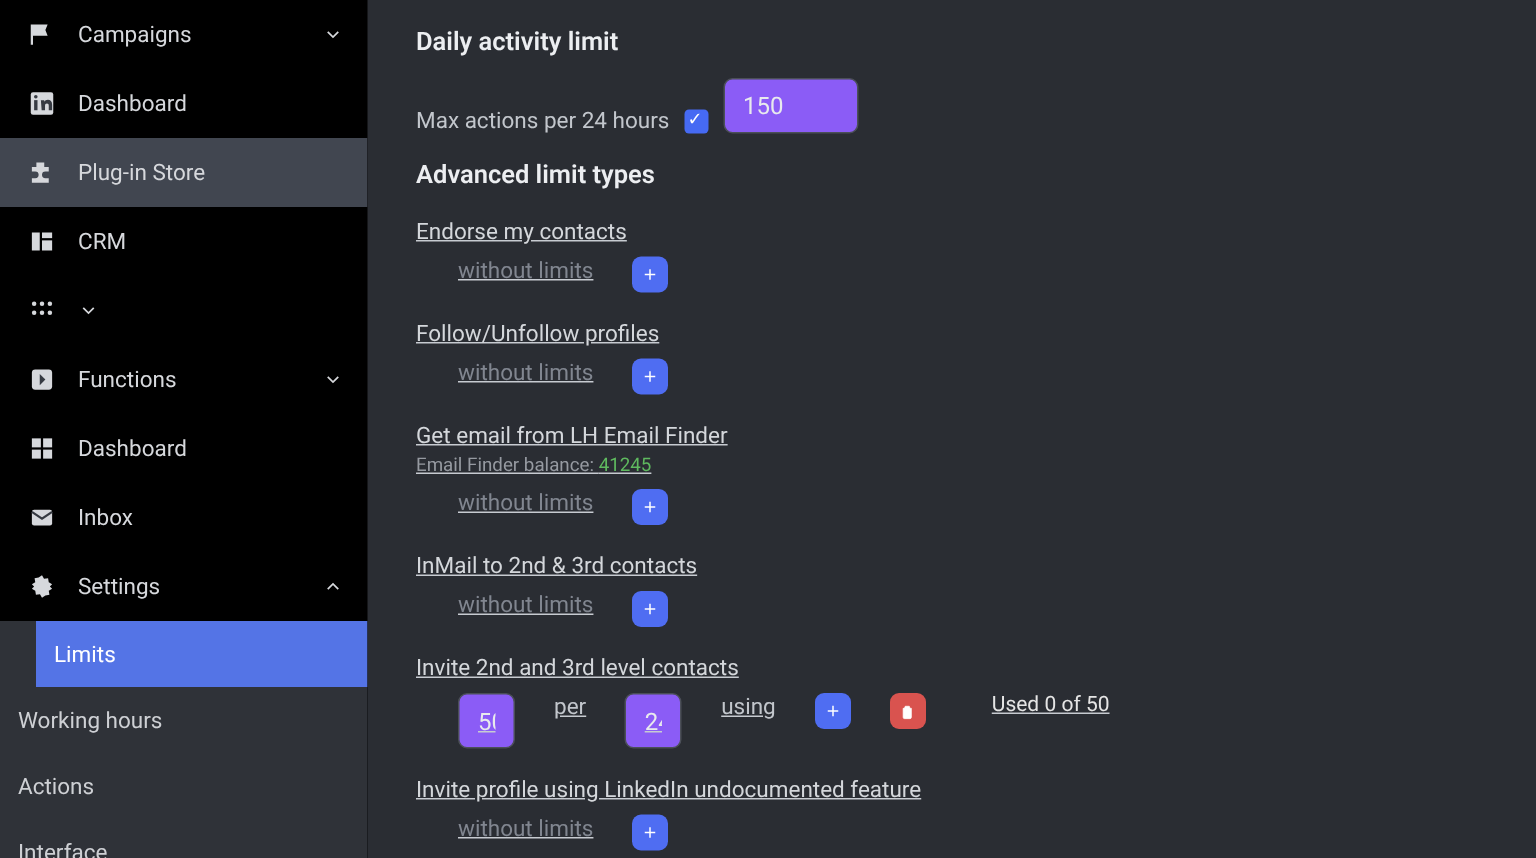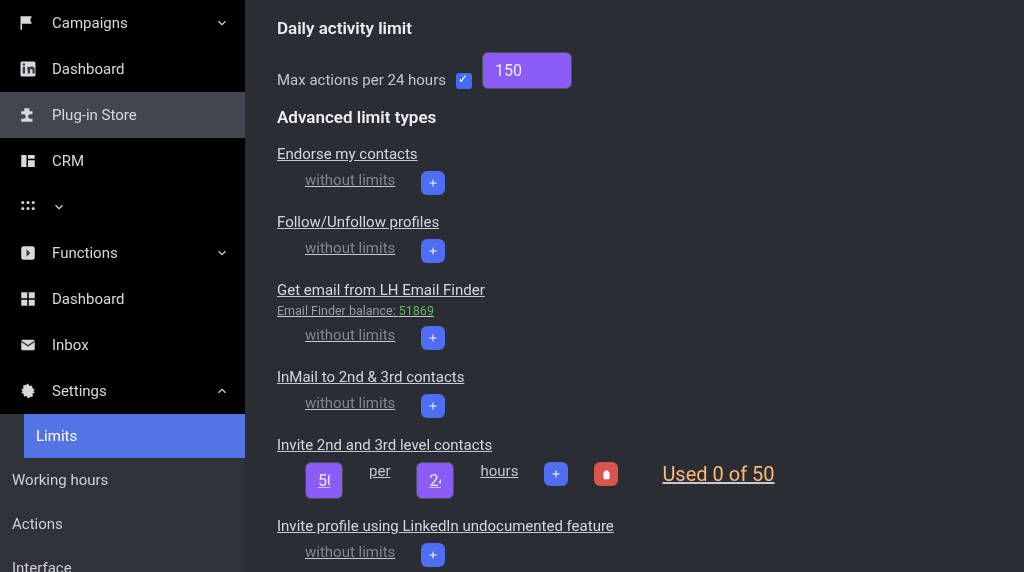--- a/index.html
+++ b/index.html
@@ -28,21 +28,21 @@
     .group-title { font-size:15px; color:#d4d7db; margin-bottom:4px;}
     .group-sub { font-size:12.5px; color:#969aa1; margin-bottom:6px;}
     .group-sub .bal { color:#5fb95f; }
     .limit-row { display:flex; align-items:flex-start; gap:26px; padding-left:28px; margin-top:8px;}
     .muted { color:#818690; font-size:15px;}
     .btn-icon { width:24px; height:24px; border-radius:6px; display:flex; align-items:center; justify-content:center; cursor:pointer; border:none;}
     .btn-plus { background:#4f6df2; }
     .btn-plus svg { stroke:#fff; stroke-width:2;}
     .btn-del { background:#d9534f; }
     .btn-del svg { stroke:#fff; fill:#fff;}
-    .used { color:#fdba74; font-size:20px; margin-left:18px;}
+    .used { color:#e5e5e5; font-size:14px; margin-left:18px;}
   </style>
 </head>
 <body>
 
 <nav class="sidebar">
   <ul class="nav-list" id="nav">
       <li class="nav-item">
         <span class="icon">
           <svg width="18" height="18" viewBox="0 0 24 24">
             <path d="M4 3h13l-2 5 2 5H4v8H2V3z"></path>
@@ -177,21 +177,21 @@
       <span class="muted">without limits</span>
       <button class="btn-icon btn-plus">
             <svg width="12" height="12" viewBox="0 0 24 24">
               <path d="M12 5v14M5 12h14"></path>
             </svg>
           </button>
     </div>
       </div>
       <div class="group">
         <div class="group-title">Get email from LH Email Finder</div>
-        <div class="group-sub">Email Finder balance: <span class="bal">51869</span></div>
+        <div class="group-sub">Email Finder balance: <span class="bal">41245</span></div>
         <div class="limit-row">
       <span class="muted">without limits</span>
       <button class="btn-icon btn-plus">
             <svg width="12" height="12" viewBox="0 0 24 24">
               <path d="M12 5v14M5 12h14"></path>
             </svg>
           </button>
     </div>
       </div>
       <div class="group">
@@ -204,21 +204,21 @@
             </svg>
           </button>
     </div>
       </div>
       <div class="group">
         <div class="group-title">Invite 2nd and 3rd level contacts</div>
         <div class="limit-row">
       <input class="inp small" value="50" style="">
       <span class="label-txt">per</span>
       <input class="inp small" value="24" style="">
-      <span class="label-txt">hours</span>
+      <span class="label-txt">using</span>
       <button class="btn-icon btn-plus">
             <svg width="12" height="12" viewBox="0 0 24 24">
               <path d="M12 5v14M5 12h14"></path>
             </svg>
           </button>
           <button class="btn-icon btn-del">
             <svg width="11" height="11" viewBox="0 0 24 24">
               <path d="M6 7h12v13a2 2 0 01-2 2H8a2 2 0 01-2-2zM9 4h6l1 3H8z"></path>
             </svg>
           </button>

